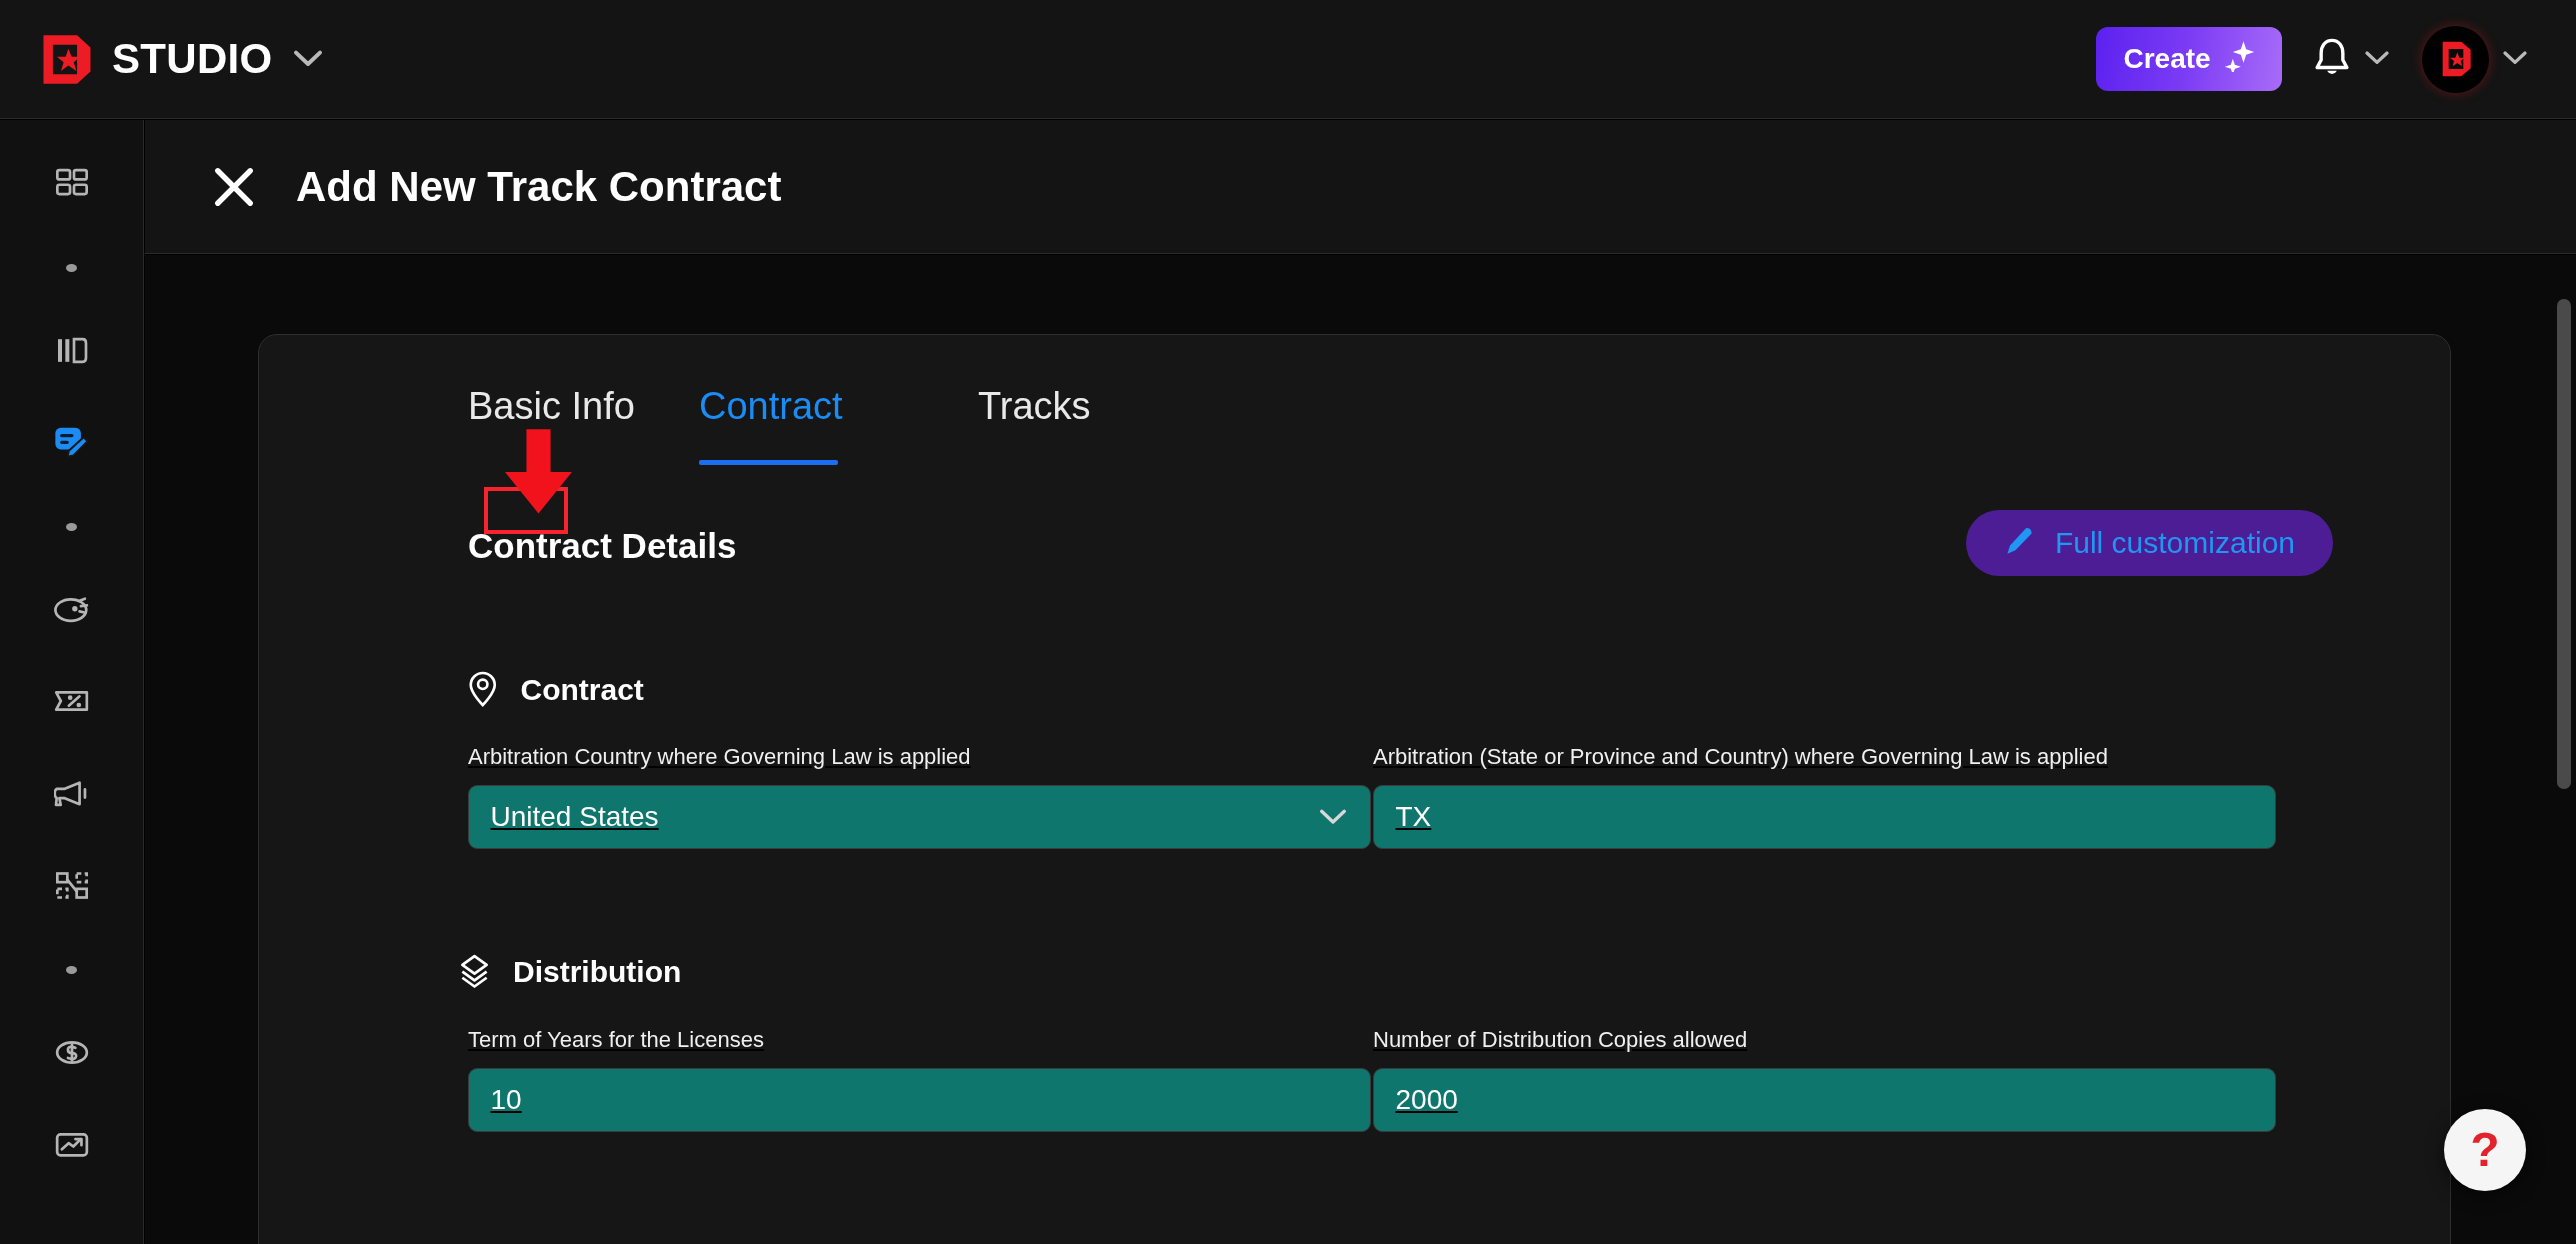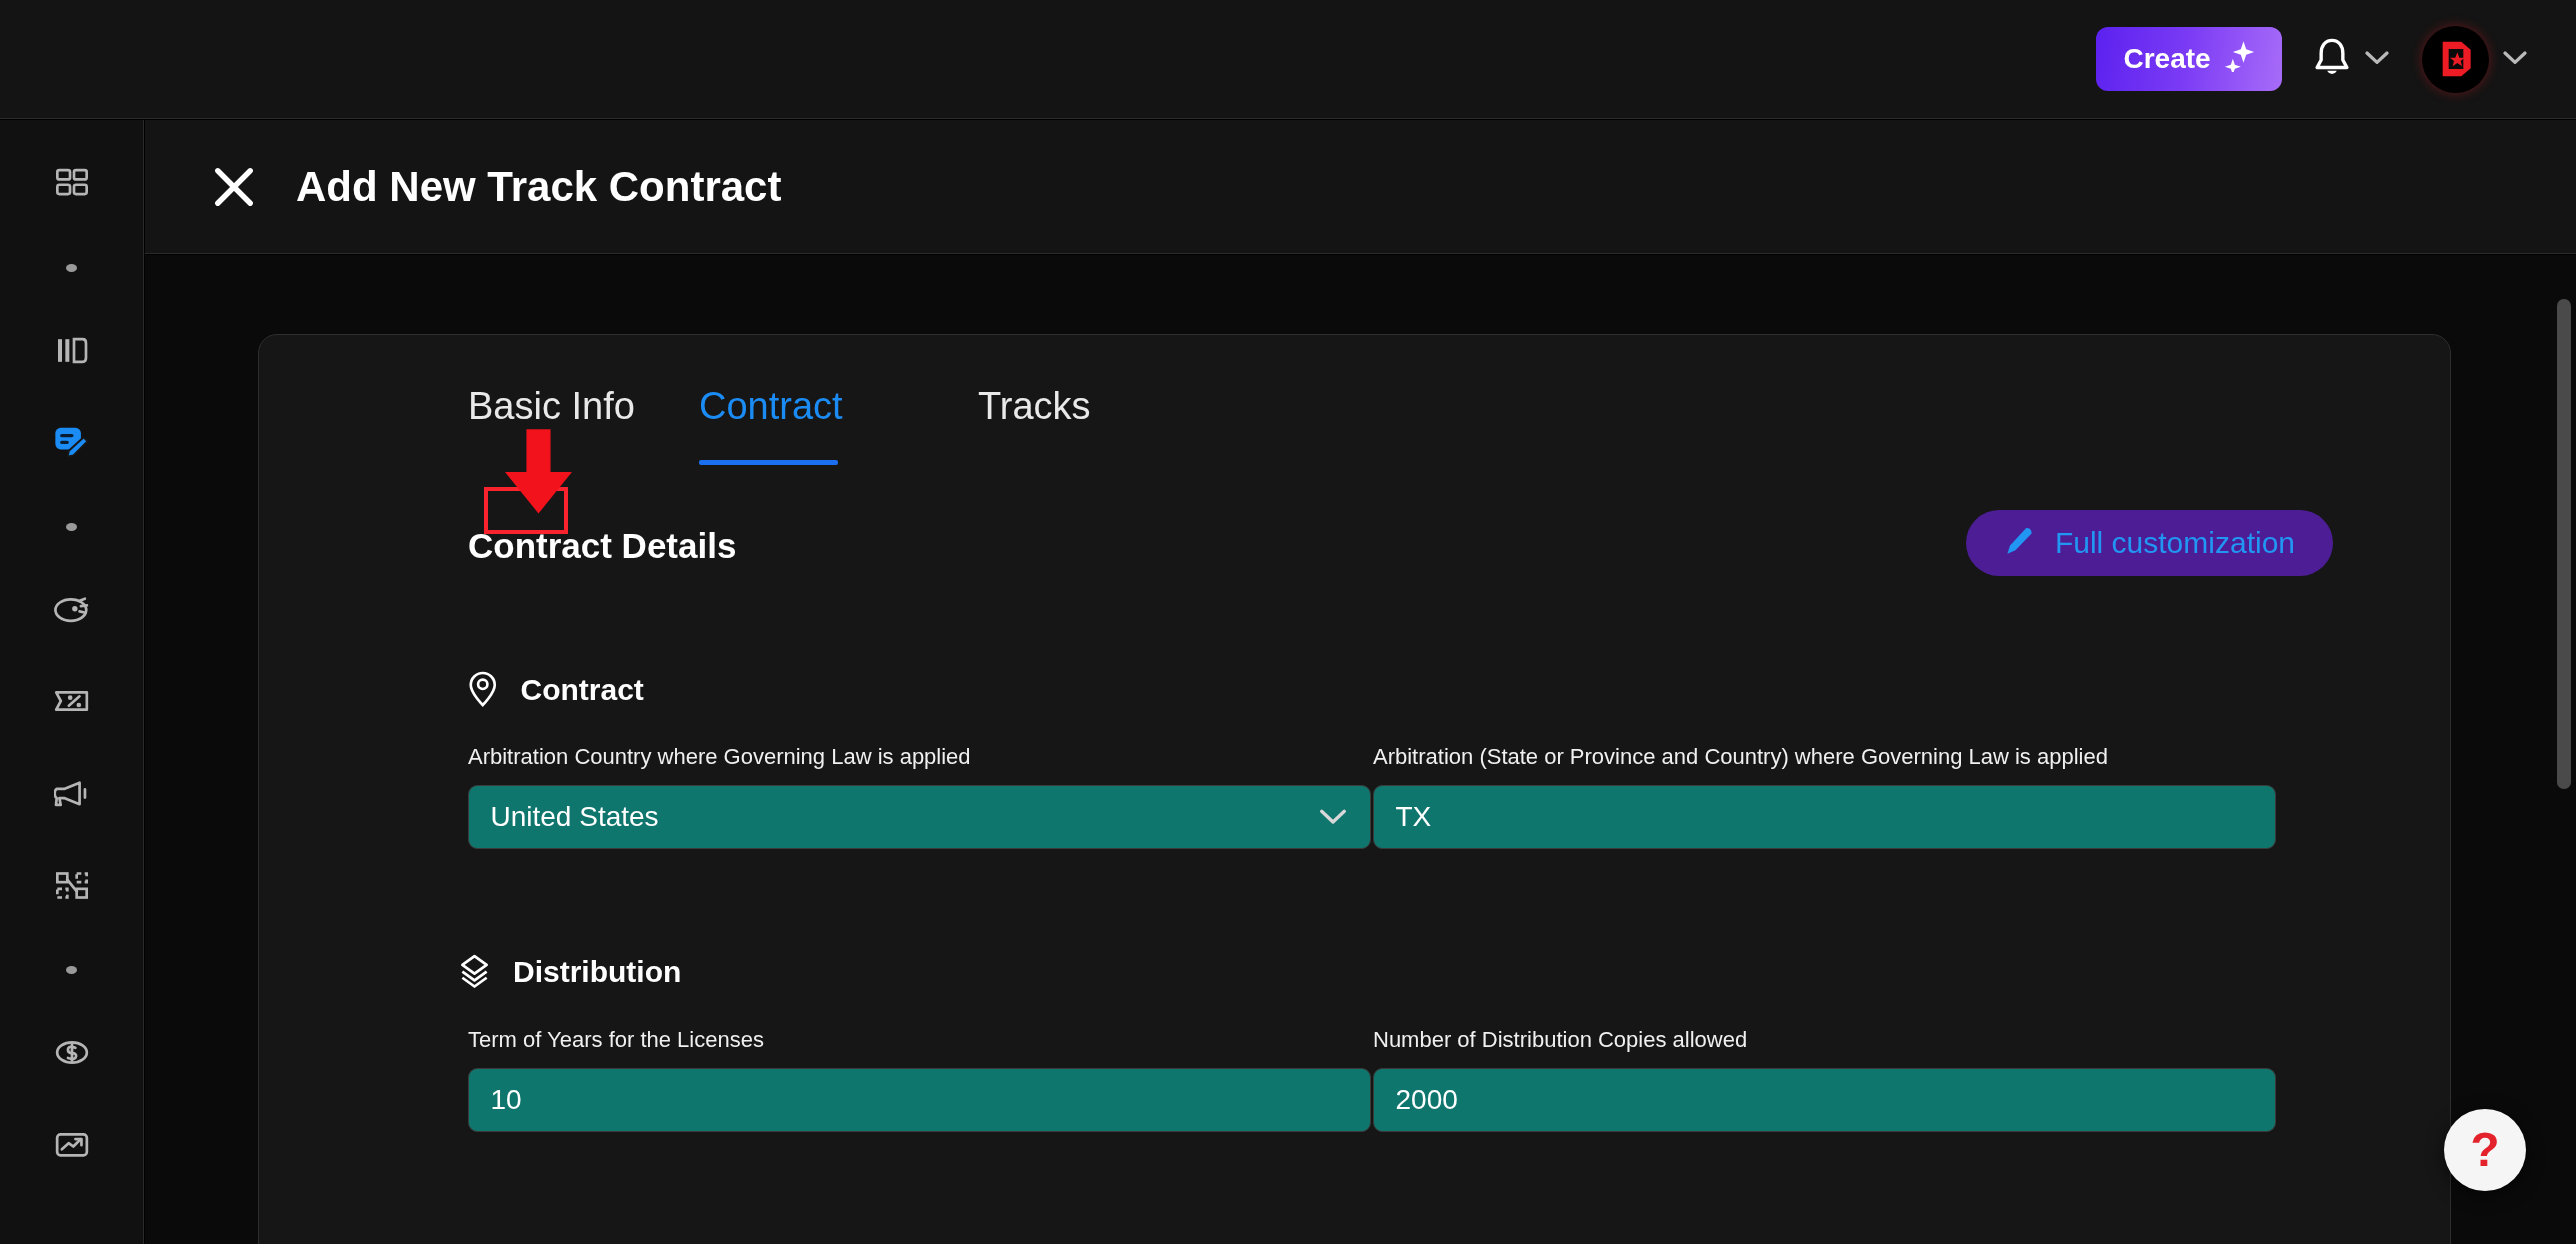--- a/index.html
+++ b/index.html
@@ -133,21 +133,21 @@
   }
 
   
   .group-head{
     position:absolute; display:flex; align-items:center; gap:23px;
   }
   .group-label{
     color:#ffffff; font-size:30px; font-weight:700; white-space:nowrap;
   }
 
-  .field{ position:absolute; }
+  .field{ position:absolute;text-decoration:underline; }
   .field-label{
     color:#f0f0f0; font-size:22px; font-weight:400;
     margin-bottom:14.8px; white-space:nowrap; display:block;
   }
   .field-box{
     width:100%; height:64px;
     background:#0f766e;
     border:0.7px solid #3b3b3b;
     border-radius:9.4px;
     display:flex; align-items:center;
@@ -202,20 +202,35 @@
   .help-btn span{
     color:#e3222b; font-size:48px; font-weight:700; line-height:1;
     font-family:"Liberation Sans", sans-serif;
   }
 </style>
 </head>
 <body>
 
 <div class="topbar">
 
+  <div class="brand">
+    <span class="logo-mark">
+      <svg width="50" height="51" viewBox="0 0 74 76">
+        <path d="M2 2 H52 L72 20 V56 L52 74 H2 Z" fill="#ed1c24"></path>
+        <rect x="16" y="16" width="36" height="44" fill="#141414"></rect>
+        <path d="M39 22 L44 34 L57 34 L47 42 L51 55 L39 47 L28 55 L32 42 L22 34 L35 34 Z" fill="#ed1c24"></path>
+      </svg>
+    </span>
+    <span class="brand-name">STUDIO</span>
+    <span class="chev">
+      <svg width="32" height="20" viewBox="0 0 48 30">
+          <path d="M6 7 L24 24 L42 7" stroke="#b9b9b9" stroke-width="6" fill="none" stroke-linecap="round" stroke-linejoin="round"></path>
+        </svg>
+    </span>
+  </div>
 
   <div class="topbar-right">
 
     <button class="create-btn">
       <span>Create</span>
       <span>
         <svg width="31" height="32" viewBox="0 0 46 48">
           <path d="M29 2 L33 14 L45 18 L33 22 L29 34 L25 22 L13 18 L25 14 Z" fill="#ffffff"></path>
           <path d="M13 28 L16 37 L25 40 L16 43 L13 52 L10 43 L1 40 L10 37 Z" fill="#ffffff"></path>
         </svg>

